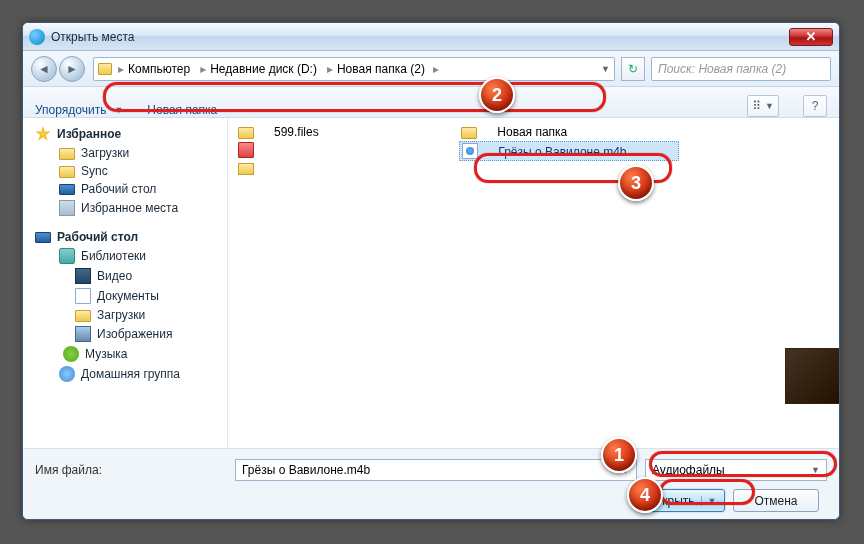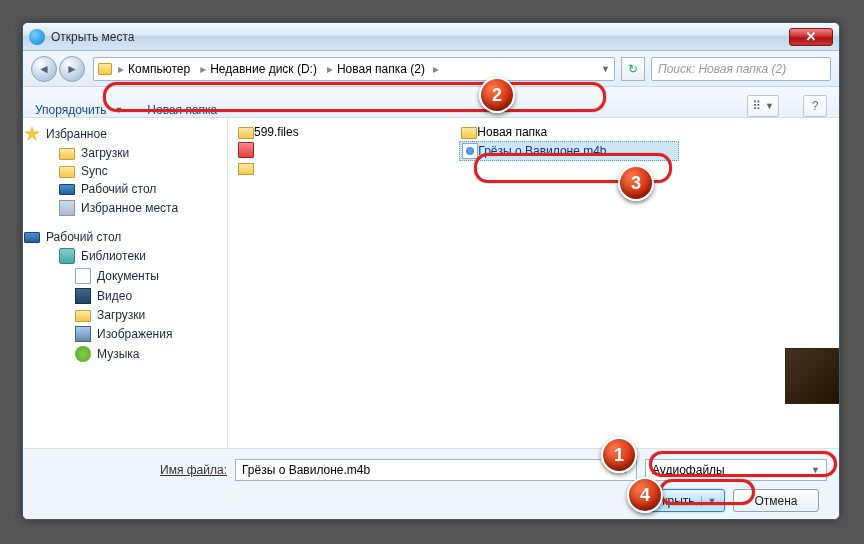--- a/index.html
+++ b/index.html
@@ -20,47 +20,47 @@
 .refresh{width:24px;height:24px;border:1px solid #9cb6d0;background:linear-gradient(#fff,#e8f0f8);display:flex;align-items:center;justify-content:center;color:#2a6}
 .searchbox{width:180px;height:24px;background:#fff;border:1px solid #9cb6d0;border-radius:2px;display:flex;align-items:center;padding:0 6px;color:#999;font-style:italic}
 .toolbar{height:31px;background:linear-gradient(#f6fafe,#e8f0f8);border-bottom:1px solid #d0dce8;display:flex;align-items:flex-end;padding:0 12px;gap:24px}
 .toolbar .item{color:#1a4a8a;display:flex;align-items:center;gap:4px}
 .toolbar .spacer{flex:1}
 .viewbtn{width:32px;height:22px;border:1px solid #b8c8d8;background:linear-gradient(#fff,#eef4fa);border-radius:2px;display:flex;align-items:center;justify-content:center;color:#567}
 .body{display:flex;height:330px}
 .sidebar{width:205px;border-right:1px solid #e0e8f0;padding:6px 0;overflow:hidden}
 .sbgroup{margin-bottom:10px}
 .sbitem{display:flex;align-items:center;gap:6px;padding:2px 0 2px 20px;color:#1a2a3a}
-.sbitem.header{padding-left:1px;font-weight:normal}
+.sbitem.header{padding-left:12px;font-weight:bold}
 .sbitem.sub{padding-left:36px}
 .ico{width:16px;height:16px;flex-shrink:0}
 .ico.star{background:radial-gradient(circle,#ffd040,#e0a000);clip-path:polygon(50% 0,61% 35%,98% 35%,68% 57%,79% 91%,50% 70%,21% 91%,32% 57%,2% 35%,39% 35%)}
 .ico.folder{background:linear-gradient(#ffe9a8,#f0c94a);border:1px solid #c9a030;border-radius:1px;height:12px;margin-top:2px}
 .ico.monitor{background:linear-gradient(#4a90d0,#2060a0);border:1px solid #1a4070;border-radius:1px;height:11px;margin-top:1px}
 .ico.lib{background:linear-gradient(#8cc,#4aa);border:1px solid #388;border-radius:2px}
 .ico.film{background:linear-gradient(#468,#246);border:1px solid #134}
 .ico.doc{background:#fff;border:1px solid #8ac;border-radius:1px}
 .ico.music{background:radial-gradient(#8c4,#5a2);border-radius:50%}
 .ico.pic{background:linear-gradient(#ace,#68a);border:1px solid #468}
 .ico.home{background:radial-gradient(#8cf,#48c);border-radius:50%}
 .ico.recent{background:linear-gradient(#cde,#abc);border:1px solid #89a}
 .content{flex:1;padding:6px 8px;position:relative}
 .filecol{display:inline-block;vertical-align:top;width:220px}
-.fileitem{display:flex;align-items:center;gap:0;padding:1px 2px;margin-bottom:1px}
+.fileitem{display:flex;align-items:flex-end;gap:20px;padding:1px 2px;margin-bottom:1px}
 .fileitem.selected{background:#cde6f7;border:1px dotted #5a9bd4;border-radius:1px;color:#0a3a7a}
 .fico{width:16px;height:16px;flex-shrink:0}
 .fico.folder{background:linear-gradient(#ffe9a8,#f0c94a);border:1px solid #c9a030;border-radius:1px;height:12px;margin-top:2px}
 .fico.amr{background:linear-gradient(#f88,#d44);border:1px solid #a22;border-radius:1px}
 .fico.link{background:linear-gradient(#ffe9a8,#f0c94a);border:1px solid #c9a030;height:12px;margin-top:2px;position:relative}
 .fico.m4b{background:#fff;border:1px solid #8ac;position:relative}
 .fico.m4b::after{content:"";position:absolute;inset:3px;background:radial-gradient(#6af,#38c);border-radius:50%}
 .preview{position:absolute;right:-2px;top:230px;width:56px;height:56px;background:linear-gradient(135deg,#432,#210);border:1px solid #321}
 .bottombar{border-top:1px solid #d8e2ec;background:#f0f5fa;padding:10px 12px 12px;height:73px}
 .row{display:flex;align-items:center;gap:8px;margin-bottom:8px}
-.row .lbl{width:192px;text-align:right;color:#333;text-decoration:underline}
+.row .lbl{width:192px;color:#333;}
 .fname{flex:1;height:22px;border:1px solid #9cb6d0;background:#fff;padding:0 6px;display:flex;align-items:center}
 .ftype{width:182px;height:22px;border:1px solid #9cb6d0;background:#fff;padding:0 6px;display:flex;align-items:center;justify-content:space-between}
 .btnrow{display:flex;justify-content:flex-end;gap:8px;padding-right:8px}
 .btn{width:86px;height:23px;border:1px solid #8aa4c0;background:linear-gradient(#fdfefe,#e8f0f8);border-radius:3px;display:flex;align-items:center;justify-content:center;color:#222}
 .btn.primary{border:1px solid #3c7fb1;background:linear-gradient(#eaf6fd,#c4e5f6 45%,#a9d9f2 55%,#cae9f9);box-shadow:0 0 2px #6cf}
 .caret{font-size:9px;margin-left:4px;color:#567}
 
 .hl{position:absolute;border:3px solid #e02020;border-radius:14px;pointer-events:none;box-shadow:0 0 1px #800}
 .marker{position:absolute;width:36px;height:36px;border-radius:50%;background:radial-gradient(circle at 35% 30%,#ff7a4a,#d03010 60%,#8a1500);border:2px solid #fff;box-shadow:0 2px 4px rgba(0,0,0,.5),inset 0 -4px 6px rgba(0,0,0,.3);display:flex;align-items:center;justify-content:center;color:#fff;font-size:18px;font-weight:bold;pointer-events:none}
 </style>
@@ -142,38 +142,42 @@
       <div class="sbgroup">
         <div class="sbitem header">
             <span class="ico monitor"></span>
             <span>Рабочий стол</span>
           </div>
         <div class="sbitem sub">
             <span class="ico lib"></span>
             <span>Библиотеки</span>
           </div>
         <div class="sbitem sub" style="padding-left:52px">
+            <span class="ico film"></span>
+            <span>Видео</span>
+          </div>
+        <div class="sbitem sub" style="padding-left:52px">
             <span class="ico doc"></span>
             <span>Документы</span>
           </div>
         <div class="sbitem sub" style="padding-left:52px">
-            <span class="ico film"></span>
-            <span>Видео</span>
-          </div>
-        <div class="sbitem sub" style="padding-left:52px">
             <span class="ico folder"></span>
             <span>Загрузки</span>
           </div>
         <div class="sbitem sub" style="padding-left:52px">
             <span class="ico pic"></span>
             <span>Изображения</span>
           </div>
-        <div class="sbitem sub" style="padding-left:52px">
+        <div class="sbitem sub" style="padding-left:40px">
             <span class="ico music"></span>
             <span>Музыка</span>
+          </div>
+        <div class="sbitem sub">
+            <span class="ico home"></span>
+            <span>Домашняя группа</span>
           </div>
       </div>
     </div>
     <div class="content">
       <div class="filecol">
         <div class="fileitem">
             <span class="fico folder"></span>
             <span>599.files</span>
           </div>
         <div class="fileitem">

